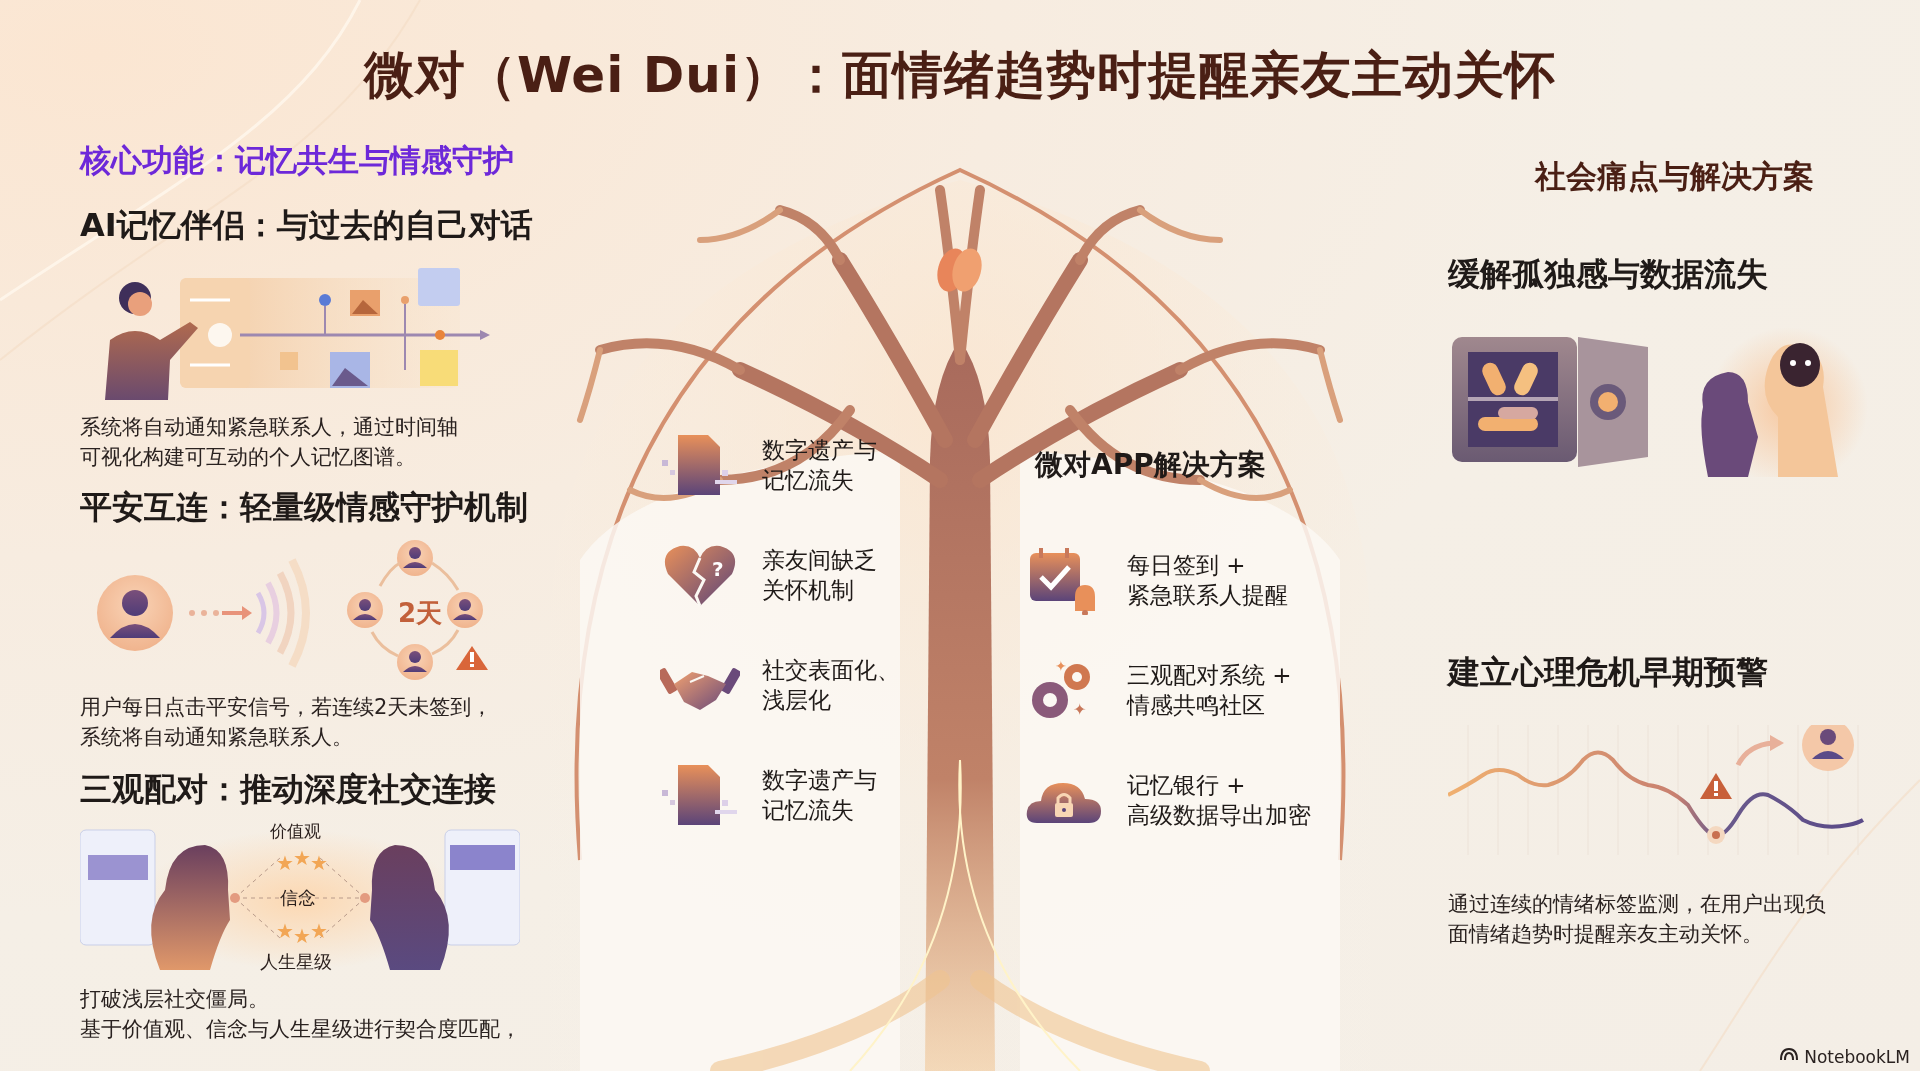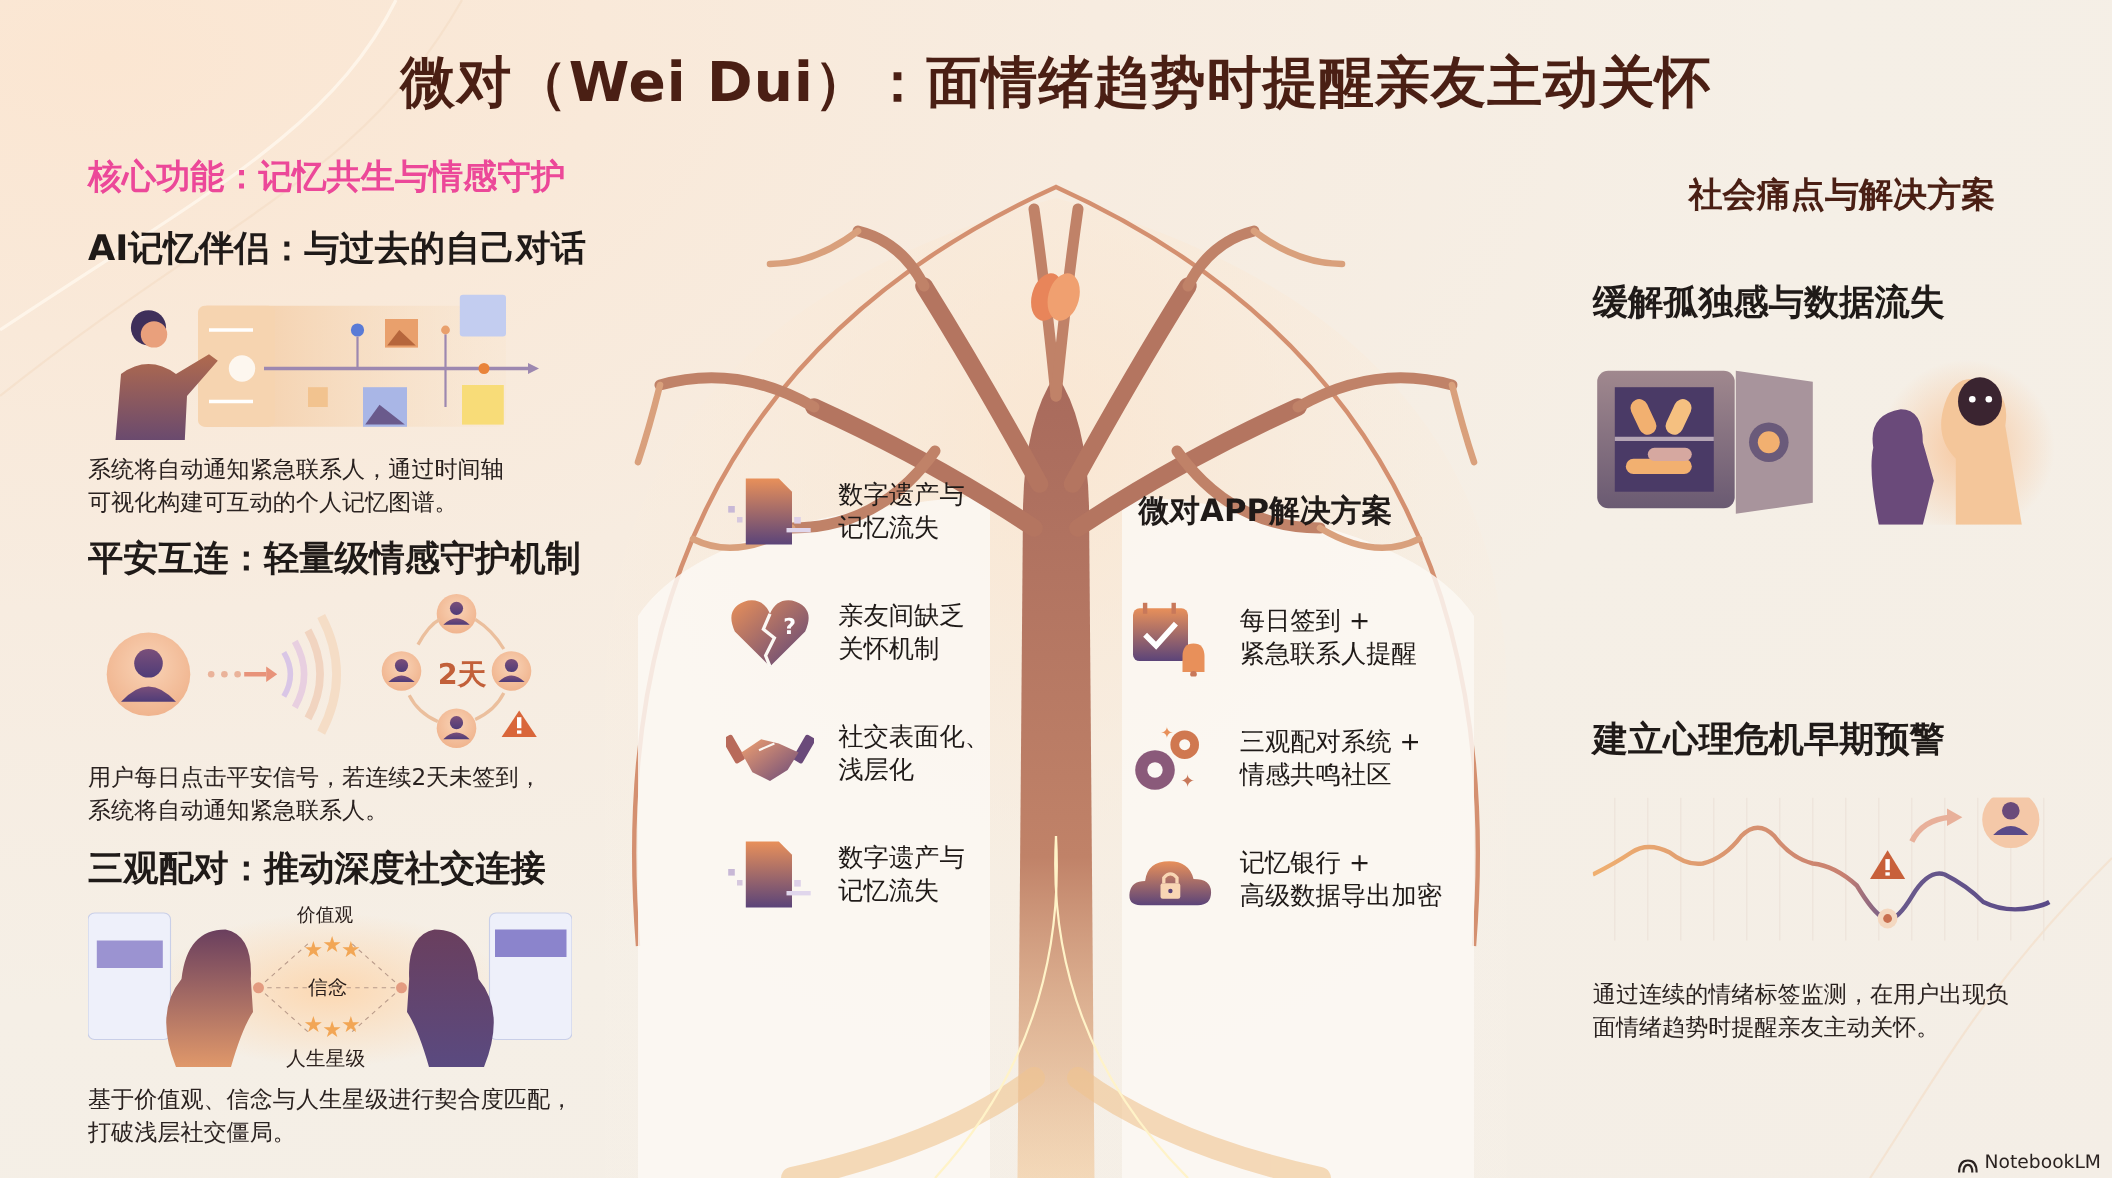--- a/index.html
+++ b/index.html
@@ -13,38 +13,38 @@
   .bg-swoosh { position: absolute; inset: 0; pointer-events: none; }
 
   .title {
     position: absolute; left: 0; right: 0; top: 42px;
     text-align: center; font-size: 50px; font-weight: bold; color: #4a1f14;
     letter-spacing: 1px;
   }
 
   
   .left { position: absolute; left: 80px; top: 140px; width: 480px; }
-  .h-section { font-size: 31px; font-weight: bold; color: #ec4899; }
+  .h-section { font-size: 31px; font-weight: bold; color: #6d28d9; }
   .h-sub { font-size: 32px; font-weight: bold; color: #1f1a18; }
   .body-text { font-size: 21px; line-height: 30px; color: #2a2220; }
 
   .illus { position: relative; }
 
   
   .tree-wrap { position: absolute; left: 520px; top: 160px; width: 880px; height: 911px; }
   .center-item { position: absolute; display: flex; align-items: center; gap: 22px; }
   .center-item .icon { width: 80px; height: 70px; flex-shrink: 0; }
   .center-item .lbl { font-size: 23px; line-height: 30px; color: #1f1a18; white-space: pre-line; }
   .center-head { position: absolute; font-size: 28px; font-weight: bold; color: #1f1a18; }
 
   
   .right-title { position: absolute; left: 1535px; top: 156px; font-size: 31px; font-weight: bold; color: #4a1f14; }
   .right-col { position: absolute; left: 1448px; width: 420px; }
 
-  .notebooklm { position: absolute; right: 10px; bottom: 4px; font-size: 17px; color: #2a2220; display: flex; align-items: flex-end; gap: 6px; }
+  .notebooklm { position: absolute; right: 10px; bottom: 4px; font-size: 17px; color: #2a2220; display: flex; align-items: flex-start; gap: 6px; }
 </style>
 </head>
 <body>
 
 <svg class="bg-swoosh" width="1920" height="1071" viewBox="0 0 1920 1071">
   <path d="M360 0 C300 120 180 180 0 300" stroke="#fff8ee" stroke-width="3" fill="none" opacity="0.8"></path>
   <path d="M420 0 C330 160 200 200 0 360" stroke="#f3dcc4" stroke-width="2" fill="none" opacity="0.6"></path>
   <path d="M1920 780 C1800 900 1760 980 1700 1071" stroke="#f3dcc4" stroke-width="2" fill="none" opacity="0.6"></path>
 </svg>
 
@@ -195,22 +195,22 @@
         <text x="196" y="118" font-size="20">★</text>
           <text x="213" y="123" font-size="20">★</text>
           <text x="230" y="118" font-size="20">★</text>
       </g>
     </svg>
     <div style="position:absolute; left:190px; top:0px; font-size:17px;">价值观</div>
     <div style="position:absolute; left:200px; top:66px; font-size:18px;text-align:right;">信念</div>
     <div style="position:absolute; left:180px; top:130px; font-size:18px;">人生星级</div>
   </div>
   <div class="body-text" style="margin-top:14px">
+    <div>打破浅层社交僵局。</div>
     <div>基于价值观、信念与人生星级进行契合度匹配，</div>
-    <div>打破浅层社交僵局。</div>
   </div>
 </div>
 
 <div class="tree-wrap">
   <svg width="880" height="911" viewBox="0 0 880 911" style="position:absolute; left:0; top:0;">
     <defs>
       <radialGradient id="canopy" cx="0.5" cy="0.25" r="0.7">
           <stop offset="0" stop-color="#fbe4cc"></stop>
           <stop offset="1" stop-color="#f7f1e8" stop-opacity="0.3"></stop>
         </radialGradient>

